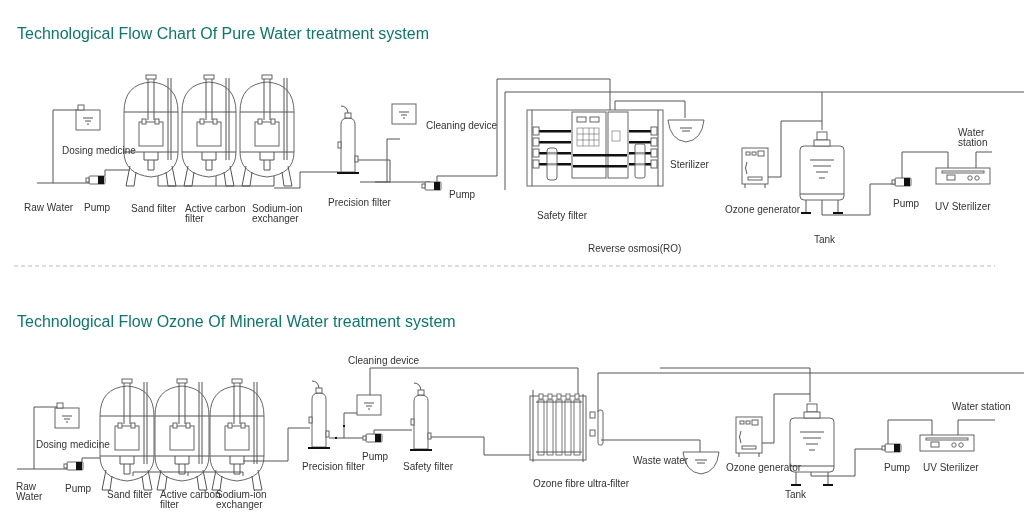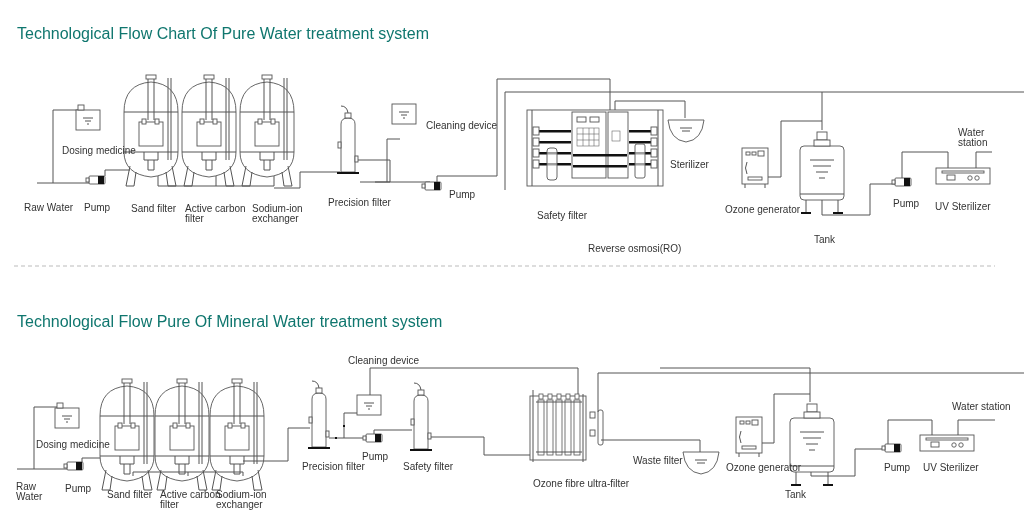--- a/index.html
+++ b/index.html
@@ -9,21 +9,21 @@
   svg { position:absolute; left:0; top:0; }
   .ln { stroke:#555; stroke-width:1; fill:none; }
   .sh { stroke:#555; stroke-width:0.9; fill:#fff; }
   .dk { fill:#111; stroke:none; }
   .sep { stroke:#bbb; stroke-width:1; stroke-dasharray:4 3; }
 </style>
 </head>
 <body>
 
 <div class="title" style="left:17px;top:25px;">Technological Flow Chart Of Pure Water treatment system</div>
-<div class="title" style="left:17px;top:313px;">Technological Flow Pure Of Mineral  Water treatment system</div>
+<div class="title" style="left:17px;top:313px;">Technological Flow Ozone Of Mineral  Water treatment system</div>
 
 <svg width="1024" height="519" viewBox="0 0 1024 519">
   <defs>
     <g id="vessel">
 
       <path class="sh" d="M0,70 L0,30 Q0,2 27,0 Q54,2 54,30 L54,70 Q54,92 27,95 Q0,92 0,70 Z"></path>
       <line class="ln" x1="0" y1="30" x2="54" y2="30"></line>
       <line class="ln" x1="0" y1="70" x2="54" y2="70"></line>
       <rect class="sh" x="15" y="40" width="24" height="24"></rect>
       <rect class="sh" x="18" y="37" width="4" height="5"></rect>
@@ -316,18 +316,18 @@
 <div class="lbl" style="left:107px;top:490px;">Sand filter</div>
 <div class="lbl" style="left:160px;top:490px;white-space:pre;">Active carbon
 filter</div>
 <div class="lbl" style="left:216px;top:490px;white-space:pre;">Sodium-ion
 exchanger</div>
 <div class="lbl" style="left:302px;top:462px;">Precision filter</div>
 <div class="lbl" style="left:348px;top:356px;">Cleaning device</div>
 <div class="lbl" style="left:362px;top:452px;">Pump</div>
 <div class="lbl" style="left:403px;top:462px;">Safety filter</div>
 <div class="lbl" style="left:533px;top:479px;">Ozone fibre ultra-filter</div>
-<div class="lbl" style="left:633px;top:456px;">Waste filter</div>
+<div class="lbl" style="left:633px;top:456px;">Waste water</div>
 <div class="lbl" style="left:726px;top:463px;">Ozone generator</div>
 <div class="lbl" style="left:785px;top:490px;">Tank</div>
 <div class="lbl" style="left:884px;top:463px;">Pump</div>
 <div class="lbl" style="left:923px;top:463px;">UV Sterilizer</div>
 <div class="lbl" style="left:952px;top:402px;">Water station</div>
 
 </body></html>

